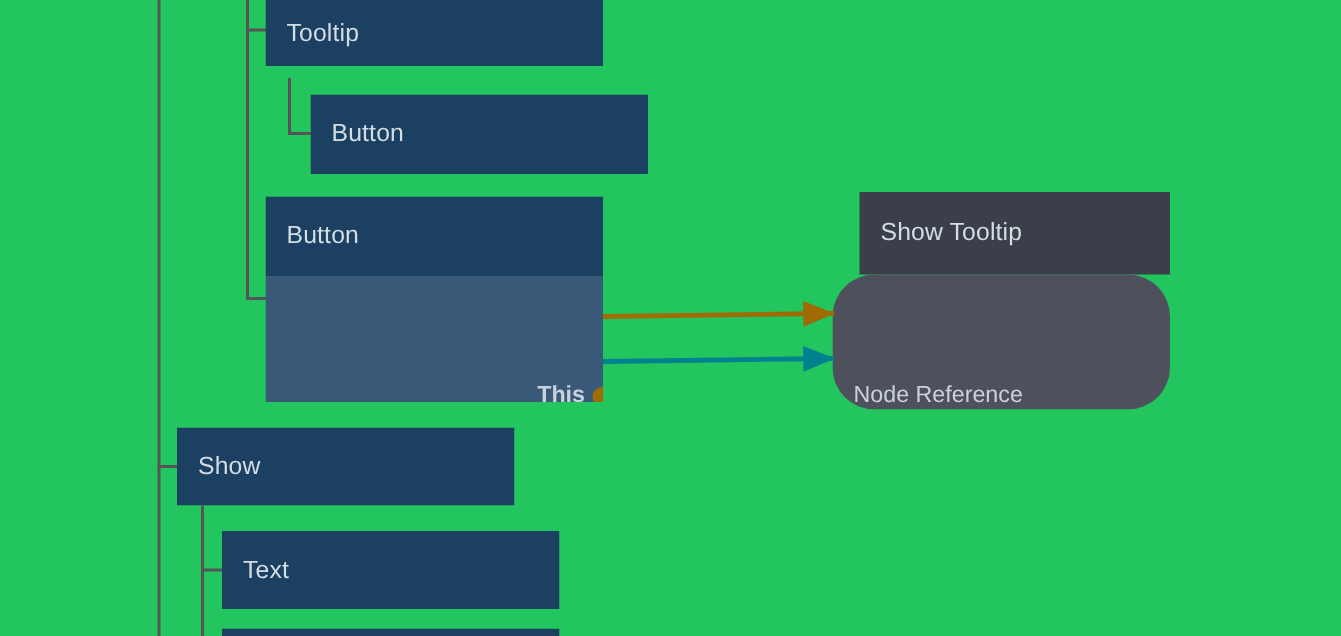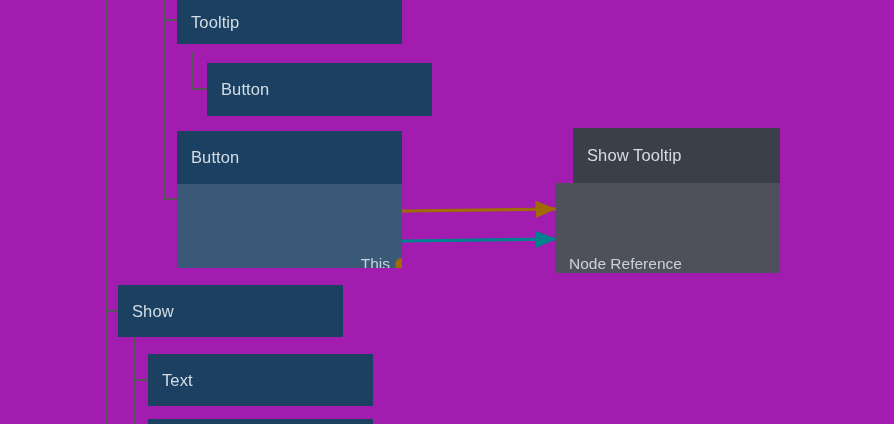--- a/index.html
+++ b/index.html
@@ -12,21 +12,21 @@
     height: 424px;
     overflow: hidden;
     font-family: "Liberation Sans", sans-serif;
     position: relative;
   }
   #canvas {
     position: absolute;
     inset: 0;
     width: 894px;
     height: 424px;
-    background: #a21caf;
+    background: #22c55e;
     overflow: hidden;
   }
 
   
   .tree-line {
     position: absolute;
     background: #555558;
   }
   .tree-line.v { width: 2px; }
   .tree-line.h { height: 2px; }
@@ -125,31 +125,31 @@
   </div>
 
   <div class="node blue" style="left:207px; top:63px; width:225px; height:53px;">
     <div class="node-header" style="height:53px;">Button</div>
   </div>
 
   <div class="node blue" style="left:177px; top:131px; width:225px; height:137px;">
     <div class="node-header" style="height:53px;">Button</div>
     <div class="node-body" style="height:84px;">
 
-      <div class="port-row out" style="top:69px; right:0; width:100%;">
+      <div class="port-row out" style="top:69px; right:0; width:100%;font-weight:bold;">
         <span class="port-label">This</span>
         <span class="port-dot" style="background:#a06a05; top:5px;"></span>
       </div>
 
     </div>
   </div>
 
   <div class="node gray" style="left:555px; top:128px; width:225px; height:145px;">
     <div class="node-header" style="height:55px;">Show Tooltip</div>
-    <div class="node-body" style="height:90px;">
+    <div class="node-body" style="height:90px;border-radius:28px;">
 
       <div class="port-row in" style="top:70px; left:0; width:100%;">
         <span class="port-label">Node Reference</span>
       </div>
 
     </div>
   </div>
 
   <div class="node blue" style="left:118px; top:285px; width:225px; height:52px;">
     <div class="node-header" style="height:52px;">Show</div>

